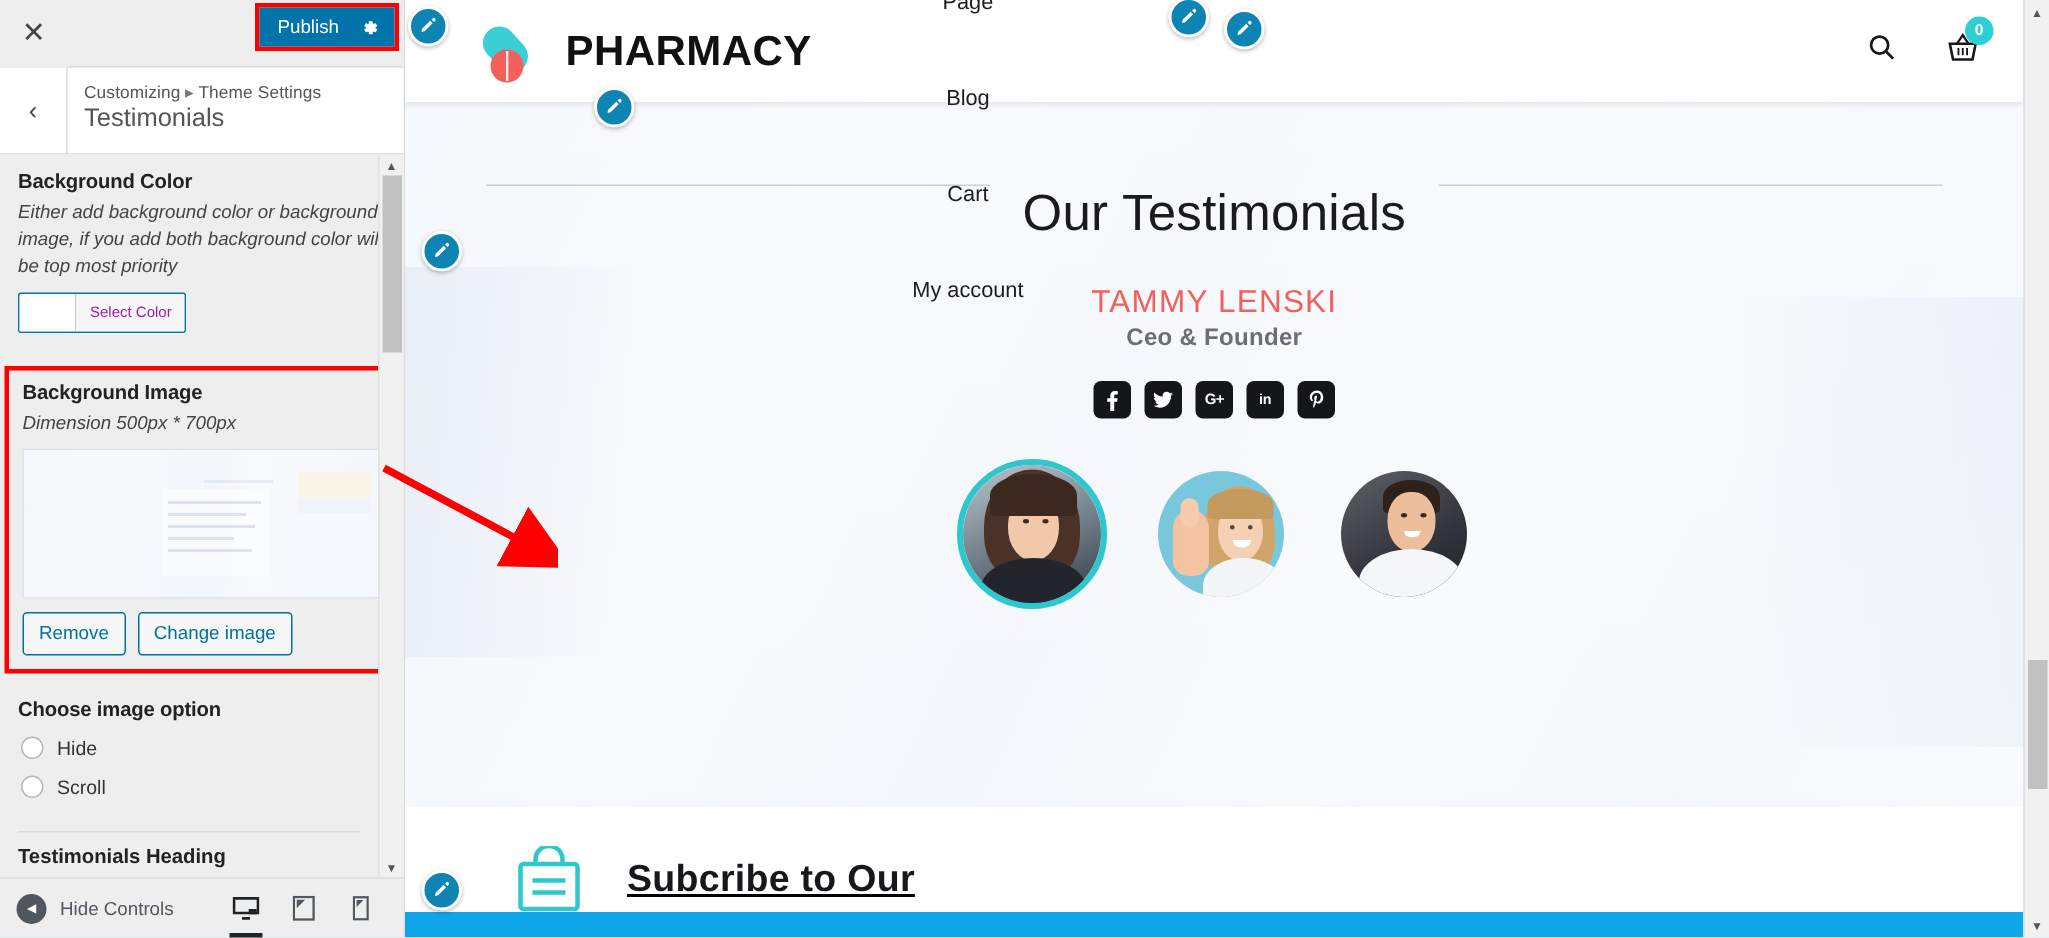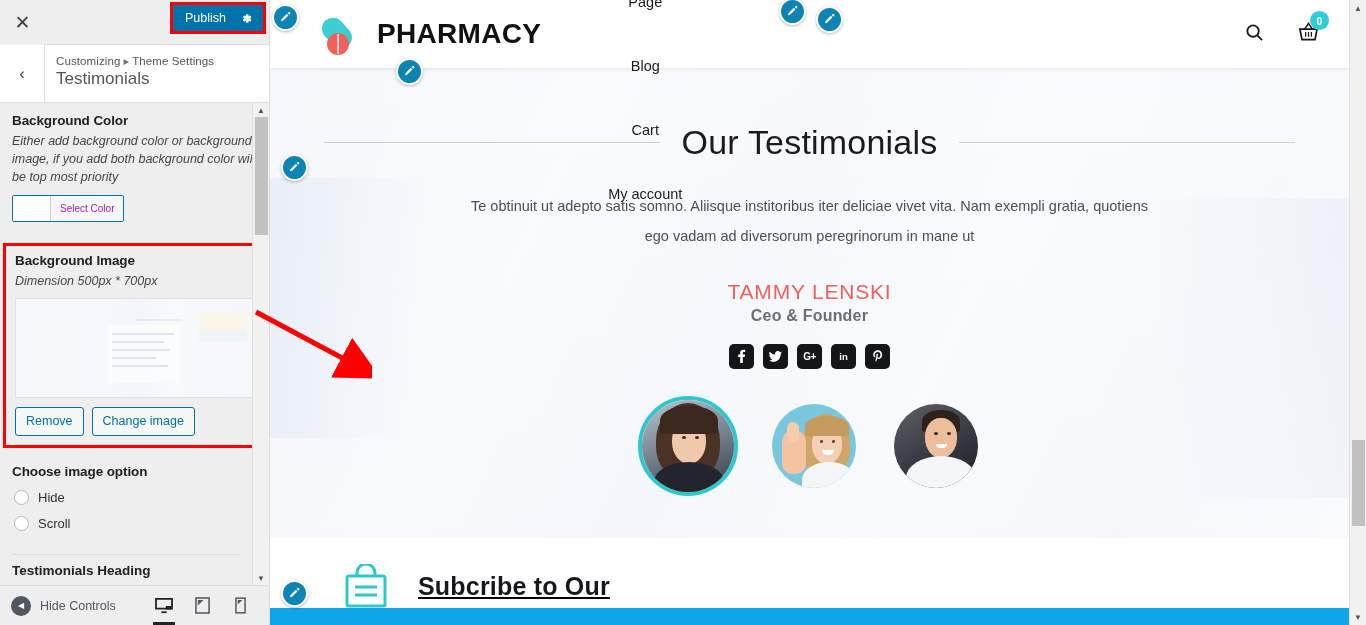--- a/index.html
+++ b/index.html
@@ -242,21 +242,21 @@
     content: ""; position: absolute; left: 0; top: 110px;
     width: 190px; height: 260px; opacity: .5;
     background: linear-gradient(95deg, rgba(201,213,232,.55), rgba(232,239,248,0) 75%);
   }
   .testimonials::after {
     content: ""; position: absolute; right: 0; top: 130px;
     width: 260px; height: 300px; opacity: .45;
     background: linear-gradient(265deg, rgba(205,216,234,.5), rgba(238,243,250,0) 70%);
   }
   .sec-title-row {
-    display: flex; align-items: center; justify-content: center;
+    display: flex; justify-content: center;
     gap: 22px; padding: 0 54px; position: relative; z-index: 2;
   }
   .title-line { flex: 1; height: 1px; background: #c9cfd8; max-width: 400px; }
   .sec-title {
     font-size: 34px; color: #1b1b1b; font-weight: 400;
     letter-spacing: .2px; white-space: nowrap;
   }
   .sec-body {
     text-align: center; max-width: 690px; margin: 30px auto 0;
     font-size: 14.5px; color: #4a4f57; line-height: 2.06;
@@ -498,21 +498,20 @@
         </div>
       </div>
 
       <div class="testimonials">
         <div class="sec-title-row">
           <div class="title-line"></div>
           <div class="sec-title">Our Testimonials</div>
           <div class="title-line"></div>
         </div>
 
-        <div class="sec-body">Te obtinuit ut adepto satis somno. Aliisque institoribus iter deliciae vivet vita. Nam exempli gratia, quotiens ego vadam ad diversorum peregrinorum in mane ut</div>
 
         <div class="author-name">TAMMY LENSKI</div>
         <div class="author-role">Ceo &amp; Founder</div>
 
         <div class="socials">
           <div class="soc">
             <svg width="9" height="14" viewBox="0 0 9 16" fill="#fff">
                 <path d="M6 16V9h2.2l.4-2.7H6V4.7c0-.8.2-1.3 1.3-1.3H8.7V.9C8.4.9 7.5.8 6.5.8 4.4.8 3 2.1 3 4.4v1.9H.7V9H3v7z"></path>
               </svg>
           </div>

